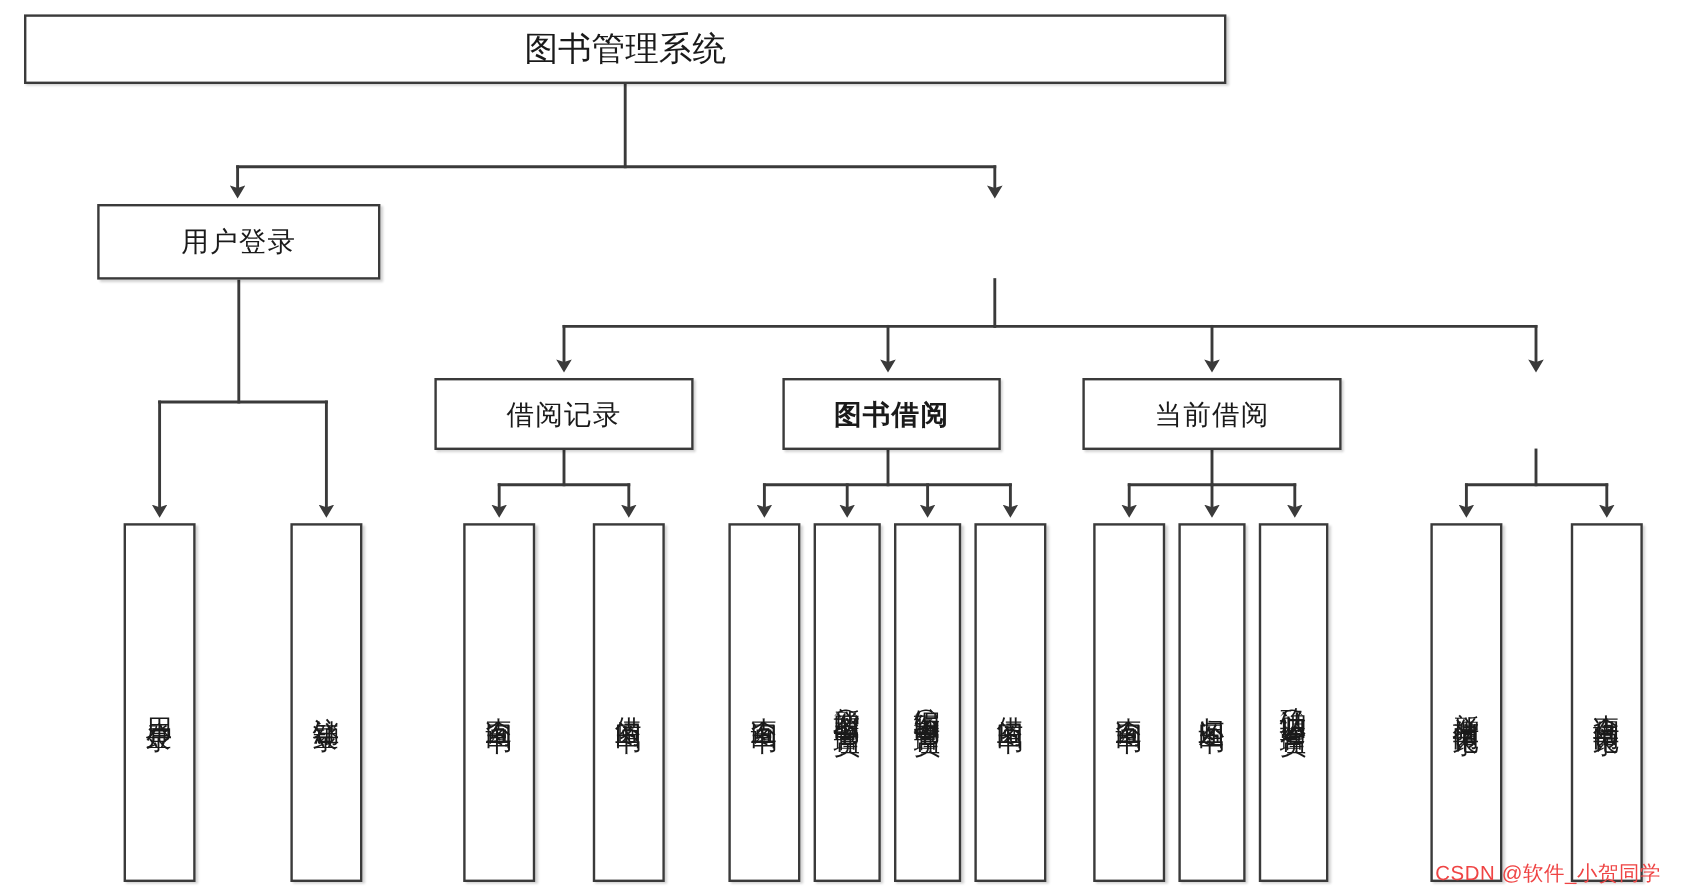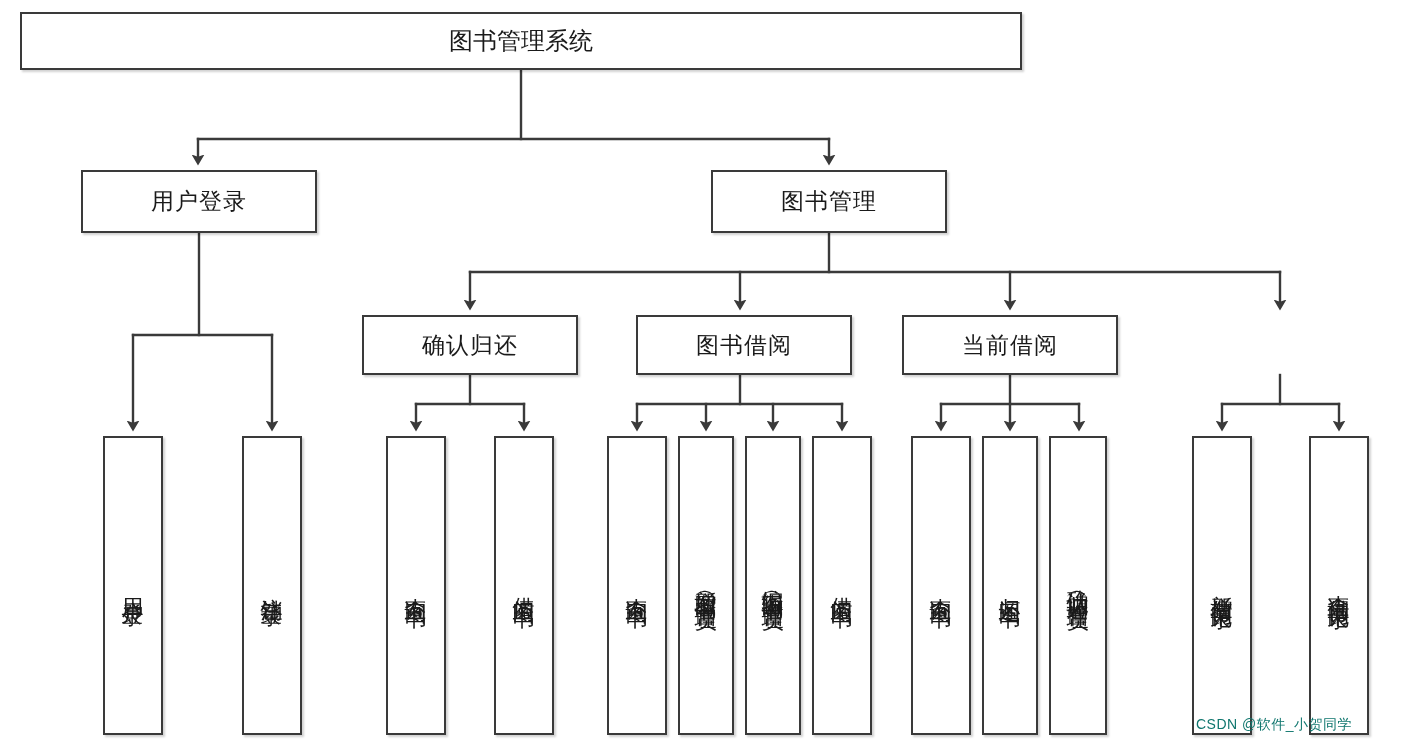--- a/index.html
+++ b/index.html
@@ -24,21 +24,21 @@
     align-items:center;
     justify-content:center;
     color:#1a1a1a;
     overflow:hidden;
   }
   .node.horiz{
     font-size:23px;
     letter-spacing:1px;
   }
   .node.root{
-    font-size:24px;
+    font-size:28px;
   }
   .node.vert{
     font-size:22px;
     writing-mode:vertical-rl;
     text-orientation:upright;
     letter-spacing:3px;
     line-height:1.05;
     white-space:nowrap;
     padding:6px 0;
   }
@@ -46,22 +46,22 @@
     display:block;
     writing-mode:vertical-rl;
     text-orientation:upright;
   }
   svg.links{
     position:absolute;left:0;top:0;width:1405px;height:747px;
     pointer-events:none;
   }
   .watermark{
     position:absolute;
-    font-size:14px;
-    color:#0f766e;
+    font-size:17px;
+    color:#ef4444;
     letter-spacing:0.5px;
     white-space:nowrap;
     user-select:none;
   }
 </style>
 </head>
 <body>
 
 <div id="diagram">
 
@@ -115,28 +115,25 @@
     </g>
   </svg>
 
   <div class="node root" style="left:20px;top:12px;width:1002px;height:58px;">
     <span>图书管理系统</span>
   </div>
 
   <div class="node horiz" style="left:81px;top:170px;width:236px;height:63px;">
     <span>用户登录</span>
   </div>
-  <div class="node horiz" style="left:711px;top:170px;width:236px;height:63px;">
-    <span>图书管理</span>
-  </div>
 
   <div class="node horiz" style="left:362px;top:315px;width:216px;height:60px;">
-    <span>确认归还</span>
+    <span>借阅记录</span>
   </div>
-  <div class="node horiz" style="left:636px;top:315px;width:216px;height:60px;">
+  <div class="node horiz" style="left:652px;top:315px;width:182px;height:60px;font-weight:bold;">
     <span>图书借阅</span>
   </div>
   <div class="node horiz" style="left:902px;top:315px;width:216px;height:60px;align-items:center;">
     <span>当前借阅</span>
   </div>
 
   <div class="node vert" style="left:103px;top:436px;width:60px;height:299px;">
     <span>用户登录</span>
   </div>
   <div class="node vert" style="left:242px;top:436px;width:60px;height:299px;">

